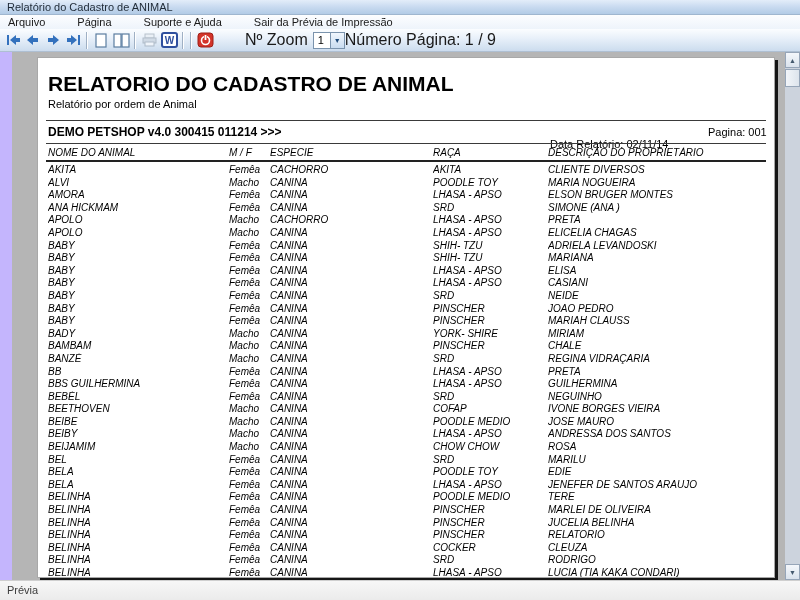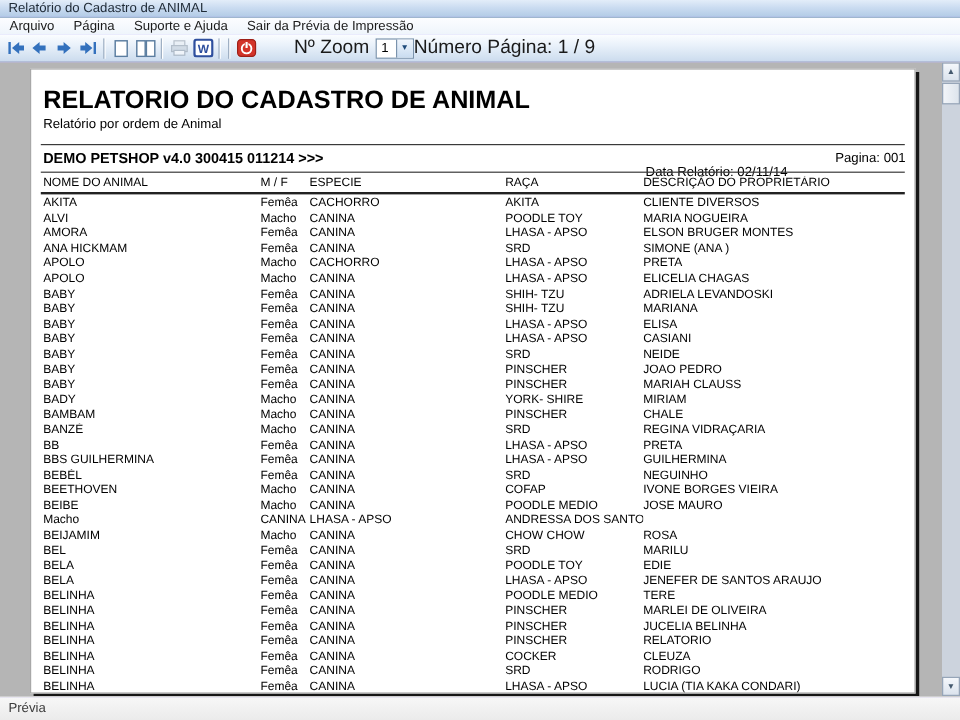--- a/index.html
+++ b/index.html
@@ -10,21 +10,21 @@
 
   
   .titlebar { height:15px; flex:0 0 15px;
     background:linear-gradient(180deg,#e3edf9 0%,#cbdcf1 45%,#b2cbe6 100%);
     border-bottom:1px solid #9fb6cf;
     font-size:11px; line-height:14px; color:#1f2a36; padding-left:7px; }
 
   
   .menubar { height:14px; flex:0 0 14px;
     background:linear-gradient(180deg,#fcfdff 0%,#eef4fb 100%);
-    display:flex; align-items:center; font-size:11px; color:#1a1a1a; }
+    display:flex; align-items:center; font-size:11px; color:#1a1a1a;gap:16px; }
   .menu-item { padding:0 8px; height:14px; line-height:14px; cursor:default; }
 
   
   .toolbar { height:23px; flex:0 0 23px;
     background:linear-gradient(180deg,#fbfdff 0%,#e9f1fa 40%,#d8e5f3 75%,#cuddee 100%);
     background:linear-gradient(180deg,#fbfdff 0%,#e9f1fa 40%,#d8e5f3 75%,#ccdcee 100%);
     border-bottom:1px solid #aebfd2;
     display:flex; align-items:center; padding:0 3px; }
   .tbtn { width:20px; height:19px; display:flex; align-items:center; justify-content:center;
     border:1px solid transparent; border-radius:2px; }
@@ -34,40 +34,40 @@
   .zoom-label { margin-left:30px; }
   .combo { margin-left:5px; width:32px; height:17px; background:#ffffff;
     border:1px solid #7a93ad; display:flex; align-items:stretch; }
   .combo-value { flex:1; font-size:11px; line-height:15px; padding-left:4px; color:#000; }
   .combo-btn { width:14px; display:flex; align-items:center; justify-content:center;
     background:linear-gradient(180deg,#f0f6fd,#c9dcf0); border-left:1px solid #7a93ad;
     font-size:7px; color:#1e4a7a; }
   .pageinfo { }
 
   
-  .preview { position:relative; flex:1; background:#b5b5b5; overflow:hidden; }
+  .preview { position:relative; flex:1; background:#b5b5b5; overflow:hidden;margin-left:12px; }
   .page { position:absolute; left:25px; top:5px; width:738px; height:521px;
     background:#ffffff; border:1px solid #a8a8a8;
     box-shadow:3px 3px 0 #161616; overflow:hidden; }
 
   .rpt-title { position:absolute; left:10px; top:14px; font-size:21px; font-weight:bold;
     color:#000; letter-spacing:0; white-space:nowrap; }
   .rpt-subtitle { position:absolute; left:10px; top:40px; font-size:11px; color:#000; }
   .rule { position:absolute; left:8px; right:8px; height:0; border-top:1px solid #3a3a3a; }
   .rule1 { top:62px; }
   .rule2 { top:85px; }
   .rule3 { top:102px; border-top:2px solid #222; }
   .rpt-appline { position:absolute; left:10px; top:67px; font-size:12px; font-weight:bold;
     color:#000; white-space:nowrap; }
   .rpt-date { position:absolute; left:512px; top:80px; font-size:11px; color:#000; }
   .rpt-pagenum { position:absolute; left:670px; top:68px; font-size:11px; color:#000; }
 
   .thead, .trow { display:grid;
     grid-template-columns:181px 41px 163px 115px auto;
-    padding-left:10px; padding-right:6px; }
+    padding-left:10px; padding-right:6px;font-style:italic; }
   .thead { position:absolute; left:0; right:0; top:89px; font-size:10px; color:#000; }
   .tbody { position:absolute; left:0; right:0; top:106px; }
   .trow { line-height:12.6px; height:12.6px; font-size:10px; color:#000; }
   .tcell { white-space:nowrap; overflow:hidden; }
 
   
   .vscroll { position:absolute; top:0; right:0; width:15px; bottom:0;
     background:#ccd3dd; }
   .sbtn { position:absolute; left:0; width:15px; height:16px;
     background:linear-gradient(180deg,#f4f7fb,#dbe3ed);
@@ -348,20 +348,21 @@
             <div class="tcell">IVONE BORGES VIEIRA</div>
           </div>
           <div class="trow">
             <div class="tcell">BEIBE</div>
             <div class="tcell">Macho</div>
             <div class="tcell">CANINA</div>
             <div class="tcell">POODLE MEDIO</div>
             <div class="tcell">JOSE MAURO</div>
           </div>
           <div class="trow">
+            <div class="tcell">BEIBY</div>
             <div class="tcell">Macho</div>
             <div class="tcell">CANINA</div>
             <div class="tcell">LHASA - APSO</div>
             <div class="tcell">ANDRESSA DOS SANTOS</div>
           </div>
           <div class="trow">
             <div class="tcell">BEIJAMIM</div>
             <div class="tcell">Macho</div>
             <div class="tcell">CANINA</div>
             <div class="tcell">CHOW CHOW</div>

